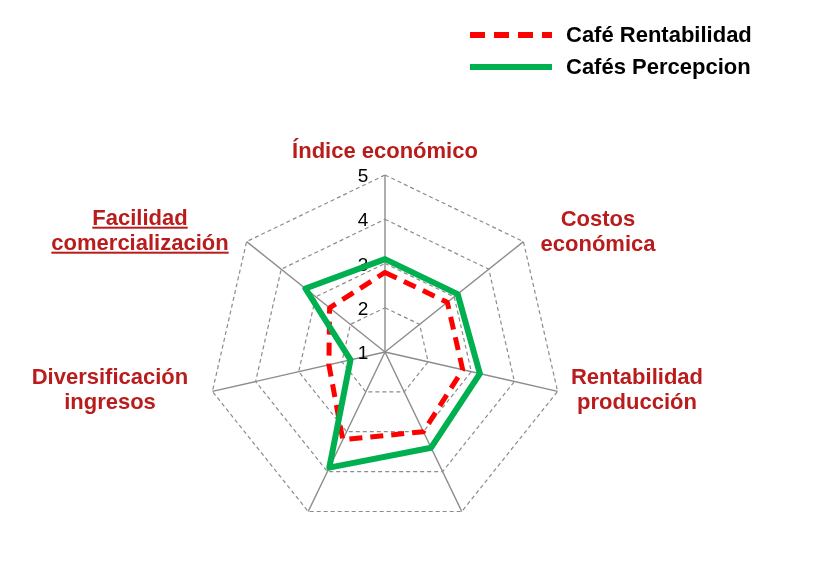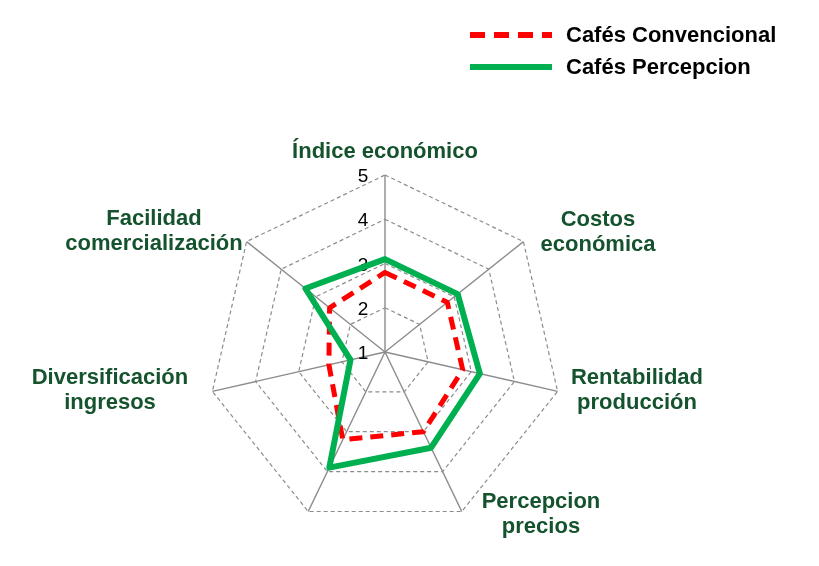--- a/index.html
+++ b/index.html
@@ -7,21 +7,21 @@
   body { font-family: "Liberation Sans", sans-serif; }
   .stage { position: relative; width: 819px; height: 566px; background: #ffffff; overflow: hidden; }
   .chart-svg { position: absolute; left: 0; top: 0; }
   .axis-label {
     position: absolute;
     transform: translate(-50%, -50%);
     text-align: center;
     font-weight: bold;
     font-size: 22px;
     line-height: 1.15;
-    color: #14532d;
+    color: #b91c1c;
   }
   .legend { position: absolute; left: 468px; top: 20px; display: flex; flex-direction: column; gap: 2px; }
   .legend-item { display: flex; align-items: center; gap: 12px; height: 30px; }
   .legend-label { font-weight: bold; font-size: 22px; color: #000000; white-space: nowrap; }
   .ring { fill: none; stroke-width: 1.2; stroke-dasharray: 4 3; }
   .spoke { stroke-width: 1.4; }
   .tick { font-family: "Liberation Sans", sans-serif; font-size: 19px; fill: #000000; }
 </style>
 </head>
 <body>
@@ -47,36 +47,35 @@
       <text x="363" y="182.0" class="tick" text-anchor="middle">5</text>
       <polygon points="385.0,272.4 447.3,302.3 462.7,369.7 423.4,431.7 342.8,439.7 328.9,364.8 329.6,307.9" fill="none" stroke="#FF0000" stroke-width="5" stroke-linejoin="round" stroke-dasharray="13 8"></polygon>
       <polygon points="385.0,259.1 457.7,294.1 479.9,373.7 431.1,447.7 329.3,467.6 350.5,359.9 305.4,288.5" fill="none" stroke="#00B050" stroke-width="6" stroke-linejoin="round"></polygon>
     </svg>
 
   <div class="legend">
     <div class="legend-item">
       <svg class="legend-line" width="86" height="12">
           <line x1="2" y1="6" x2="84" y2="6" stroke="#FF0000" stroke-width="6" stroke-dasharray="15 9"></line>
         </svg>
-      <span class="legend-label">Cafés Convencional</span>
+      <span class="legend-label">Café Rentabilidad</span>
     </div>
     <div class="legend-item">
       <svg class="legend-line" width="86" height="12">
           <line x1="2" y1="6" x2="84" y2="6" stroke="#00B050" stroke-width="6"></line>
         </svg>
       <span class="legend-label">Cafés Percepcion</span>
     </div>
   </div>
 
   <div class="axis-label" style="left:385px; top:151px; width:320px;">Índice económico</div>
 
   <div class="axis-label" style="left:598px; top:231px; width:150px;">Costos económica</div>
 
   <div class="axis-label" style="left:637px; top:389px; width:180px;">Rentabilidad producción</div>
 
-  <div class="axis-label" style="left:541px; top:513px; width:160px;">Percepcion precios</div>
 
 
   <div class="axis-label" style="left:110px; top:389px; width:210px;">Diversificación ingresos</div>
 
-  <div class="axis-label" style="left:154px; top:230px; width:235px;">Facilidad comercialización</div>
+  <div class="axis-label" style="left:140px; top:230px; width:235px;text-decoration:underline;">Facilidad comercialización</div>
 
 </div>
 
 </body></html>

